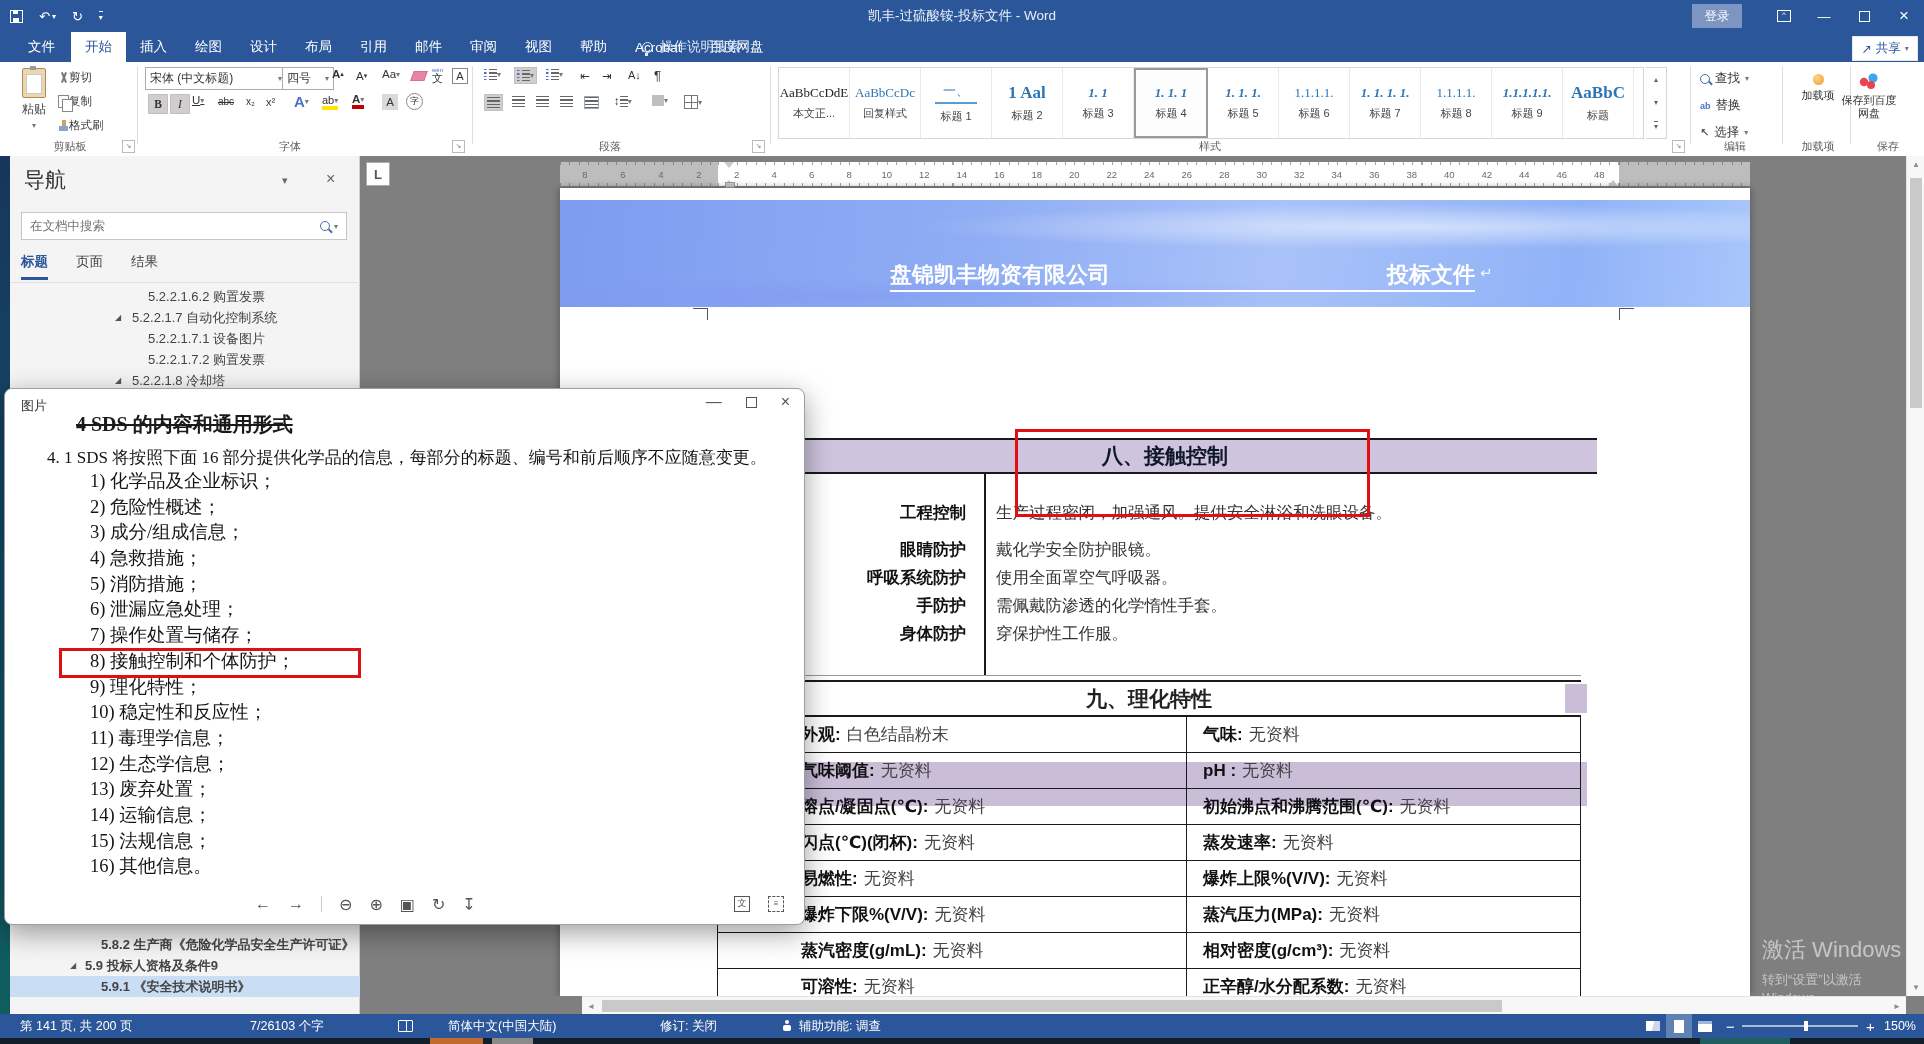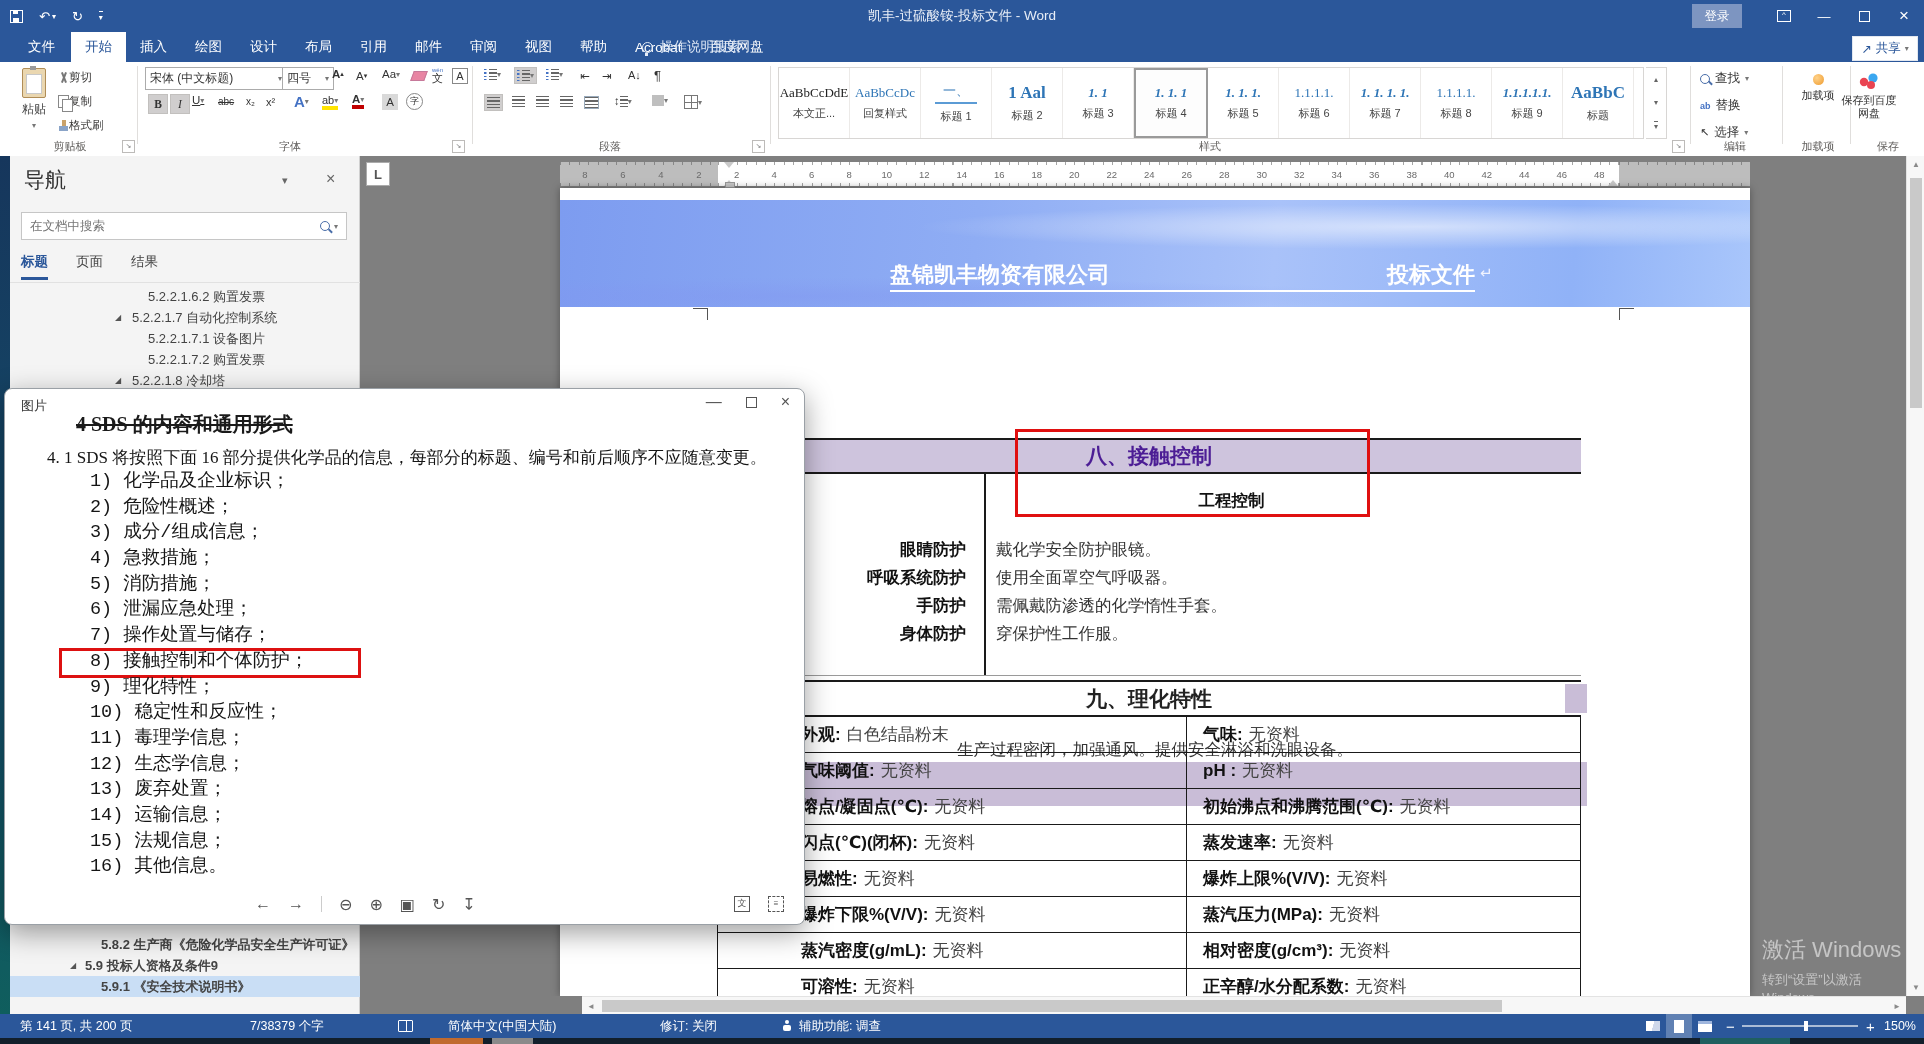--- a/index.html
+++ b/index.html
@@ -123,25 +123,25 @@
   #band{left:200px;top:44px;width:1190px;height:107px;background:linear-gradient(95deg,#7d9cf0,#8fadf4 35%,#a9c2f9 60%,#90b2f7 85%,#a9c6fb);overflow:hidden;}
   #band::after{content:"";position:absolute;inset:0;background:radial-gradient(ellipse 60% 30% at 72% 25%,rgba(255,255,255,.55),transparent 70%),radial-gradient(ellipse 70% 25% at 20% 90%,rgba(130,150,240,.45),transparent 70%);}
   #page-header-line{left:530px;top:100px;width:585px;height:34px;border-bottom:2px solid #fff;display:flex;justify-content:space-between;align-items:flex-end;z-index:3;
      font-family:"Liberation Serif","DejaVu Serif",serif;font-size:22px;font-weight:bold;color:#fff;}
   #pilcrow-hdr{left:1120px;top:108px;color:#f0f3ff;font-size:15px;z-index:3;}
   .cropmark{position:absolute;width:14px;height:11px;}
   #crop-left{left:333px;top:152px;border-top:1.4px solid #555;border-right:1.4px solid #555;}
   #crop-right{left:1259px;top:152px;border-top:1.4px solid #555;border-left:1.4px solid #555;}
   
   #table1{left:357px;top:282px;width:864px;height:238px;font-size:16.5px;color:#222;}
-  #t1-header{position:absolute;left:0;top:0;width:100%;height:36px;background:#cec4dd;border-top:2.5px solid #1a1a1a;border-bottom:2.5px solid #1a1a1a;box-sizing:border-box;display:flex;align-items:center;justify-content:center;font-size:21px;font-weight:bold;color:#4c1d95;}
+  #t1-header{position:absolute;left:16px;top:0;width:100%;height:36px;background:#cec4dd;border-top:2.5px solid #1a1a1a;border-bottom:2.5px solid #1a1a1a;box-sizing:border-box;display:flex;align-items:center;justify-content:center;font-size:21px;font-weight:bold;color:#0f172a;}
   #t1-body{position:absolute;left:0;top:36px;right:0;bottom:0;border-bottom:1px solid #9a9a9a;}
   #t1-div{position:absolute;left:267px;top:36px;bottom:0;width:1.5px;background:#1a1a1a;}
   .t1-row{display:flex;}
-  .t1-row.tall{height:62px;padding-top:16px;box-sizing:border-box;flex-direction:column;}
+  .t1-row.tall{height:62px;padding-top:16px;box-sizing:border-box;}
   .t1-row{height:28px;align-items:center;}
   .t1-label{width:249px;text-align:right;padding-right:18px;font-weight:bold;color:#111;flex:0 0 249px;}
   .t1-value{padding-left:12px;color:#333;}
   
   #table2{left:357px;top:524px;width:864px;font-size:17px;color:#222;}
   #t2-header{position:relative;height:33px;border-top:2px solid #1a1a1a;border-bottom:2.5px solid #1a1a1a;display:flex;align-items:center;justify-content:center;font-size:21px;font-weight:bold;background:#fff;}
   #t2-purple-corner{position:absolute;right:-6px;top:2px;width:22px;height:29px;background:#c9bdd7;}
   #t2-band{position:absolute;left:0;top:82px;width:870px;height:44px;background:#c9bdd7;z-index:0;}
   #t2-rows{position:relative;z-index:1;border-left:1.5px solid #1a1a1a;border-right:1.5px solid #1a1a1a;}
   .t2-row{display:flex;height:36px;border-bottom:1.8px solid #1a1a1a;box-sizing:border-box;}
@@ -177,21 +177,21 @@
   #zoomslider{position:absolute;top:11px;width:116px;height:2px;background:rgba(255,255,255,.6);}
   #zoomthumb{position:absolute;left:62px;top:-4px;width:4px;height:10px;background:#fff;}
   
   #picwin{left:4px;top:388px;width:801px;height:537px;background:#fff;border:1px solid #9aa0a6;border-radius:8px;box-shadow:0 8px 28px rgba(0,0,0,.38);z-index:20;box-sizing:border-box;}
   #picwin-title{position:absolute;left:16px;top:8px;font-size:13px;color:#333;}
   #picwin-btns{position:absolute;right:14px;top:4px;display:flex;gap:24px;align-items:center;color:#555;}
   .pw-sq{width:9px;height:9px;border:1.2px solid #555;display:inline-block;}
   #pic-heading{position:absolute;left:71px;top:22px;font-family:"Liberation Serif","DejaVu Serif",serif;font-size:20px;font-weight:bold;color:#1a1a1a;text-decoration:line-through;text-decoration-thickness:2px;}
   #pic-intro{position:absolute;left:42px;top:57px;font-family:"Liberation Serif","DejaVu Serif",serif;font-size:17px;font-weight:500;color:#151515;white-space:nowrap;}
   #pic-list{position:absolute;left:0;top:80px;width:100%;display:flex;flex-direction:column;}
-  .pic-item{height:25.7px;line-height:25.7px;padding-left:85px;font-family:Liberation Mono, monospace;font-size:18.5px;font-weight:500;color:#151515;position:relative;white-space:nowrap;}
+  .pic-item{height:25.7px;line-height:25.7px;padding-left:85px;font-family:Liberation Serif, serif;font-size:18.5px;font-weight:500;color:#151515;position:relative;white-space:nowrap;}
   .pic-item.boxed::after{content:"";position:absolute;left:54px;top:-1px;width:296px;height:24px;border:3.5px solid #dd1111;}
   #pic-toolbar{position:absolute;left:0;bottom:0;width:100%;height:40px;display:flex;align-items:center;}
   #pic-tools-center{position:absolute;left:250px;display:flex;align-items:center;gap:17px;color:#555;font-size:16px;}
   .pt-div{width:1px;height:16px;background:#ccc;}
   #pic-tools-right{position:absolute;right:20px;display:flex;align-items:center;gap:18px;color:#555;}
   .pw-ocr{width:14px;height:14px;border:1.2px dashed #555;font-size:8px;line-height:14px;text-align:center;display:inline-block;}
   .pw-txt{width:14px;height:14px;border:1.2px solid #555;font-size:9px;line-height:13px;text-align:center;display:inline-block;}
 </style>
 </head>
 <body>
@@ -736,21 +736,21 @@
       </div>
       <div id="pic-tools-right">
         <span class="pw-txt">文</span>
         <span class="pw-ocr">≡</span>
       </div>
     </div>
   </div>
 
   <div class="abs" id="statusbar">
     <div class="sb-item" style="left:20px;">第 141 页, 共 200 页</div>
-    <div class="sb-item" style="left:250px;">7/38379 个字</div>
+    <div class="sb-item" style="left:250px;">7/26103 个字</div>
     <div class="sb-item" style="left:398px;">
         <span class="i-book"></span>
       </div>
     <div class="sb-item" style="left:448px;">简体中文(中国大陆)</div>
     <div class="sb-item" style="left:660px;">修订: 关闭</div>
     <div class="sb-item" style="left:781px;">
         <span class="i-person"></span>
         <span>辅助功能: 调查</span>
       </div>
     <div class="sb-item" style="left:1640px;gap:0;">

